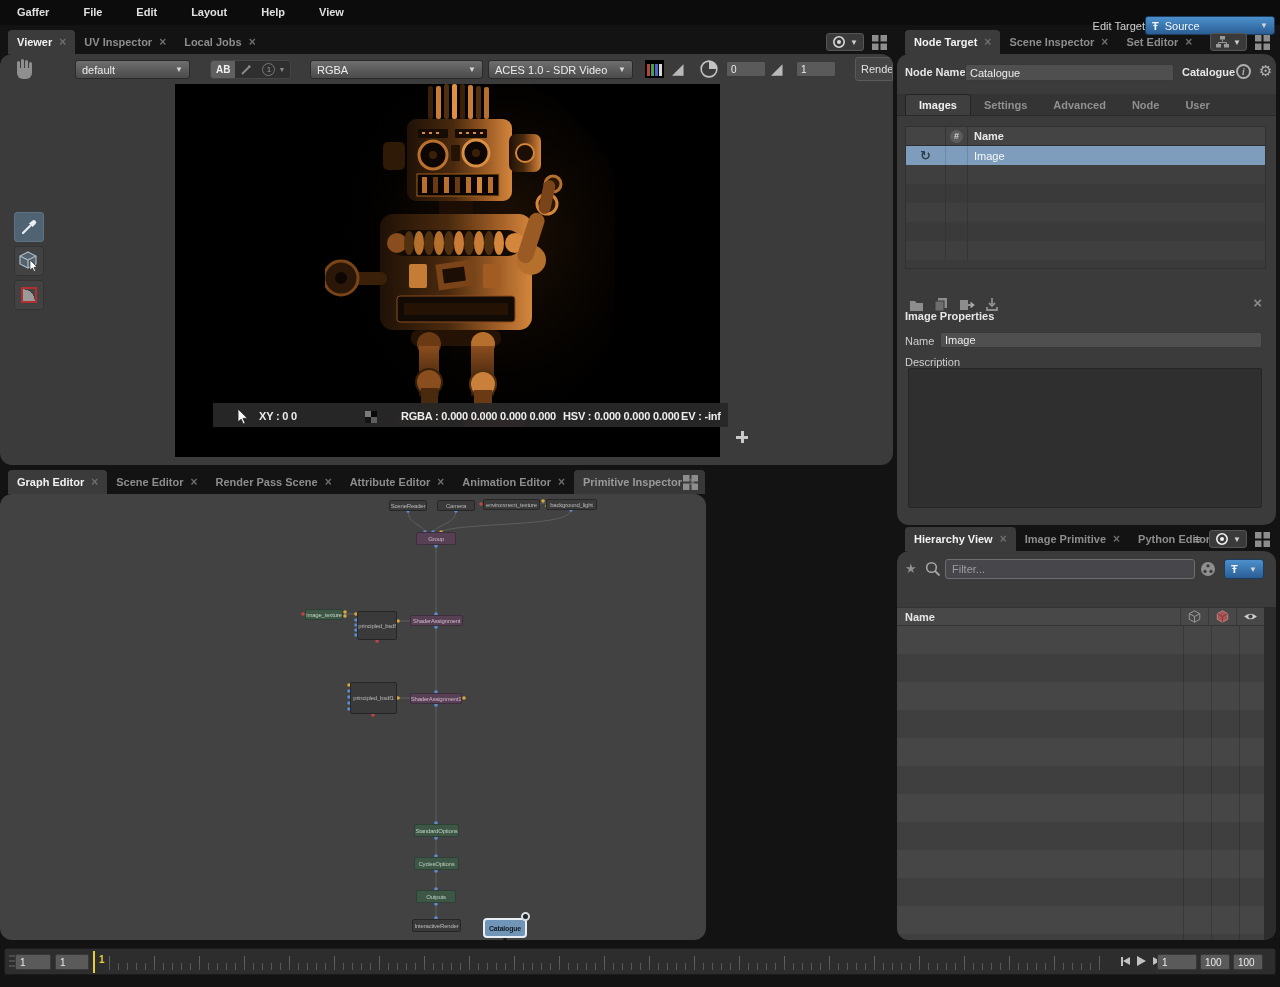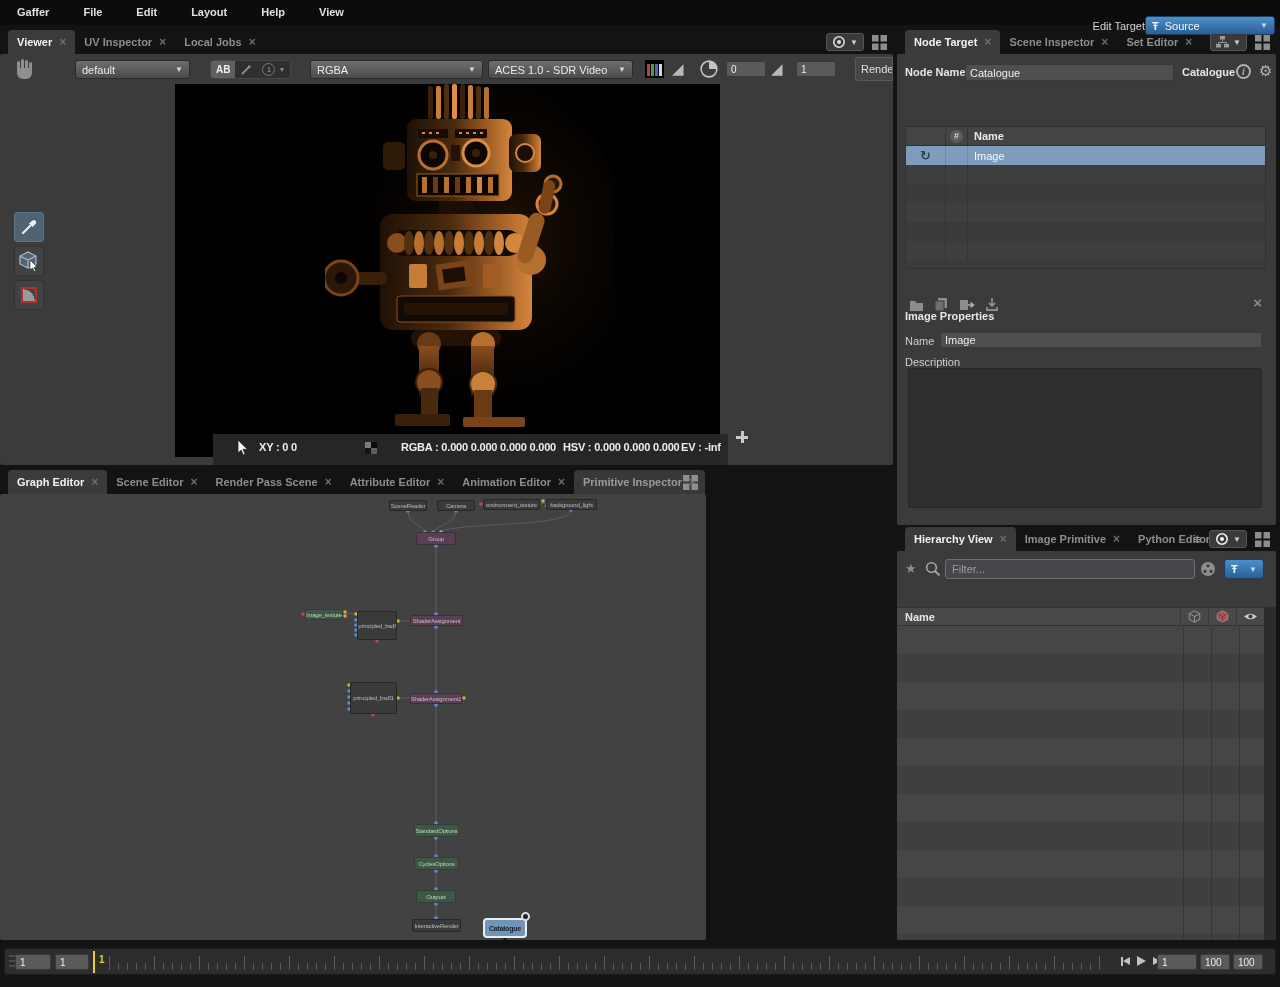--- a/index.html
+++ b/index.html
@@ -16,21 +16,21 @@
   .dd.blue { background:linear-gradient(#4b90cc,#2b5e95); border-color:#1c3c60; color:#f2f6fa; }
   .tl-input, .txt-input { background:#5a5a5a; border:1px solid #393939; border-radius:2px; color:#ececec;
         font-size:10px; padding:0 4px; height:16px; font-family:inherit; }
   .txt-input { background:#4f4f4f; font-size:11px; }
   .tabstrip { position:absolute; top:0; left:0; right:0; height:24px; display:flex; align-items:flex-end; padding-left:8px; }
   .tab { height:24px; display:flex; align-items:center; gap:7px; padding:0 9px; font-size:11px; font-weight:bold;
          color:#8d8d8d; border-radius:4px 4px 0 0; white-space:nowrap; }
   .tab.active { background:#3b3b3b; color:#f2f2f2; }
   .tab.raised { background:#383838; color:#9a9a9a; }
   .tab .x { color:#6e6e6e; font-size:12px; font-weight:bold; line-height:1; }
-  .panel-body { position:absolute; top:24px; left:0; right:0; bottom:0; background:#3b3b3b; border-radius:2px; }
+  .panel-body { position:absolute; top:24px; left:0; right:0; bottom:0; background:#3b3b3b; border-radius:12px; }
   .strip-icons { position:absolute; top:3px; display:flex; align-items:center; gap:8px; height:18px; }
   .mini-btn { display:inline-flex; align-items:center; gap:4px; height:18px; padding:0 5px;
               background:#3a3a3a; border:1px solid #555; border-radius:3px; }
   .mini-btn .chev { font-size:8px; color:#cfcfcf; }
   .bold11 { font-size:11px; font-weight:bold; color:#e6e6e6; }
 
   
   #menubar { position:absolute; top:0; left:0; width:1280px; height:25px; background:#0c0c0c; display:flex; align-items:center; }
   .menu-item { color:#e0e0e0; font-size:11px; font-weight:bold; padding:0 17px; line-height:25px; }
   #edit-target { position:absolute; right:5px; top:16px; display:flex; align-items:center; gap:0; }
@@ -41,21 +41,21 @@
   
   #viewer-panel { position:absolute; left:0; top:30px; width:893px; height:435px; }
   #graph-panel  { position:absolute; left:0; top:470px; width:706px; height:470px; }
   #node-panel   { position:absolute; left:897px; top:30px; width:379px; height:495px; }
   #hier-panel   { position:absolute; left:897px; top:527px; width:379px; height:413px; }
   #viewer-panel .panel-body, #graph-panel .panel-body, #node-panel .panel-body, #hier-panel .panel-body { overflow:hidden; }
 
   
   #v-toolbar { position:absolute; top:0; left:0; right:0; height:30px; }
   #v-image { position:absolute; left:175px; top:30px; width:545px; height:373px; background:#000; overflow:hidden; }
-  #v-infobar { position:absolute; left:213px; top:380px; width:515px; height:32px; background:rgba(40,40,40,0.96); }
+  #v-infobar { position:absolute; left:213px; top:349px; width:515px; height:24px; background:rgba(40,40,40,0.96); }
   .if { position:absolute; top:7px; font-weight:bold; font-size:11px; color:#ededed; white-space:nowrap; letter-spacing:-0.2px; }
   #v-plus { position:absolute; left:731px; top:372px; width:22px; height:22px; background:#3b3b3b; border-radius:2px;
             display:flex; align-items:center; justify-content:center; }
   .tool-btn { position:absolute; left:14px; width:30px; height:30px; background:#424242; border:1px solid #333;
               border-radius:3px; display:flex; align-items:center; justify-content:center; }
   .tool-btn.sel { background:#4f6372; border-color:#5d7485; }
   .ab-group { position:absolute; left:210px; top:6px; height:19px; display:flex; align-items:center;
               background:#2f2f2f; border:1px solid #464646; border-radius:3px; overflow:hidden; }
   .ab-cell { height:100%; display:flex; align-items:center; justify-content:center; padding:0 5px; }
   .ab-cell.lit { background:#606060; color:#f0f0f0; font-size:10px; font-weight:bold; }
@@ -518,20 +518,27 @@
       </div>
     </div>
 
     <div class="panel-body">
       <span class="bold11 abs" style="left:8px;top:12px">Node Name</span>
       <input class="txt-input abs" style="left: 68px; top: 10px; width: 209px; height: 17px;" value="Catalogue">
       <span class="bold11 abs" style="left:285px;top:12px">Catalogue</span>
       <span class="info-circle abs" style="left:339px;top:10px">i</span>
       <span class="gear-glyph abs" style="left:362px;top:10px">⚙</span>
 
+      <div class="sec-tabstrip">
+        <div class="sec-tab active">Images</div>
+        <div class="sec-tab">Settings</div>
+        <div class="sec-tab">Advanced</div>
+        <div class="sec-tab">Node</div>
+        <div class="sec-tab">User</div>
+      </div>
 
       <div id="img-table">
         <div class="it-row it-header">
           <span class="it-c1"></span>
           <span class="it-c2">
               <span class="hash-circle">#</span>
             </span>
           <span class="it-c3">Name</span>
         </div>
         <div class="it-row it-sel">

